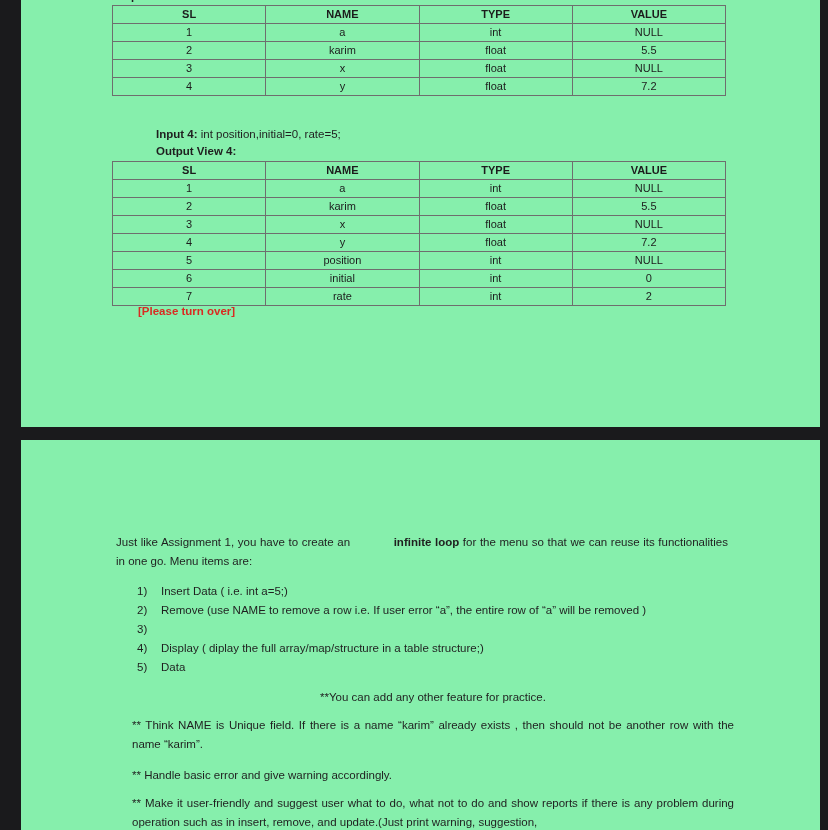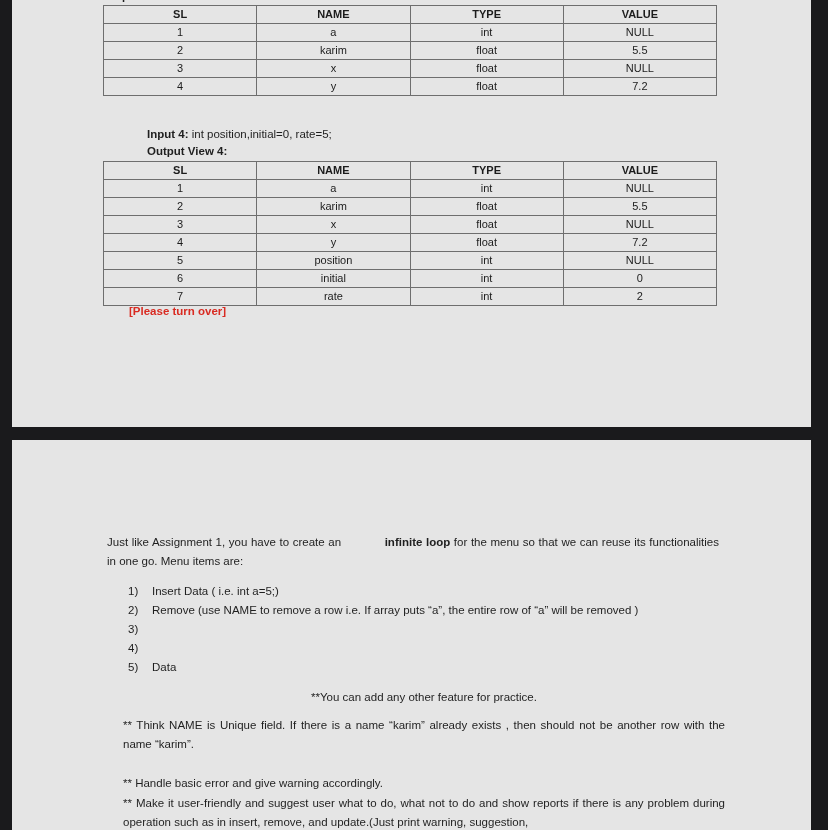--- a/index.html
+++ b/index.html
@@ -10,23 +10,23 @@
     width: 828px;
     height: 830px;
     position: relative;
     background: #1a1a1c;
     font-family: "Liberation Sans", sans-serif;
     color: #1f1f1f;
     overflow: hidden;
   }
   .page {
     position: absolute;
-    left: 12px;
+    left: 21px;
     width: 799px;
-    background: #e5e5e5;
+    background: #86efac;
     overflow: hidden;
   }
   #page1 { top: 0; height: 427px; }
   #page2 { top: 440px; height: 390px; }
 
   .clipped-heading {
     position: absolute;
     left: 91px;
     top: -10px;
     font-size: 11px;
@@ -95,21 +95,21 @@
     white-space: nowrap;
   }
   .menu-item .num {
     width: 24px;
     flex: 0 0 24px;
   }
 
   .note { left: 111px; width: 602px; }
   #note1 { top: 248px; text-align: center; }
   #note2 { top: 276px; }
-  #note3 { top: 326px; text-align: left; margin-top: 8px; }
+  #note3 { top: 326px; text-align: left; }
   #note4 { top: 354px; }
 </style>
 </head>
 <body>
 
 <div class="page" id="page1">
 
   <div class="clipped-heading">Output View 3:</div>
 
   <table class="data-table" id="table1">
@@ -219,27 +219,28 @@
     <span>Just like Assignment 1, you have to create an </span><span class="bold">infinite loop</span><span> for the menu so that we can reuse its functionalities in one go. Menu items are:</span>
   </div>
 
   <div class="menu-list">
     <div class="menu-item">
       <span class="num">1)</span>
       <span>Insert Data  ( i.e. int a=5;)</span>
     </div>
     <div class="menu-item">
       <span class="num">2)</span>
-      <span>Remove (use NAME to remove a row i.e. If array puts “a”, the entire row of “a” will be removed )</span>
+      <span>Remove (use NAME to remove a row i.e. If user error “a”, the entire row of “a” will be removed )</span>
     </div>
     <div class="menu-item">
       <span class="num">3)</span>
     </div>
     <div class="menu-item">
       <span class="num">4)</span>
+      <span>Display ( diplay the full array/map/structure in  a table structure;)</span>
     </div>
     <div class="menu-item">
       <span class="num">5)</span>
       <span>Data</span>
     </div>
   </div>
 
   <div class="para note" id="note1">**You can add any other feature for practice.</div>
   <div class="para note" id="note2">** Think NAME is Unique field. If there is a name “karim” already exists , then should not be another row with the name “karim”.</div>
   <div class="para note" id="note3">** Handle basic error and give warning accordingly.</div>

